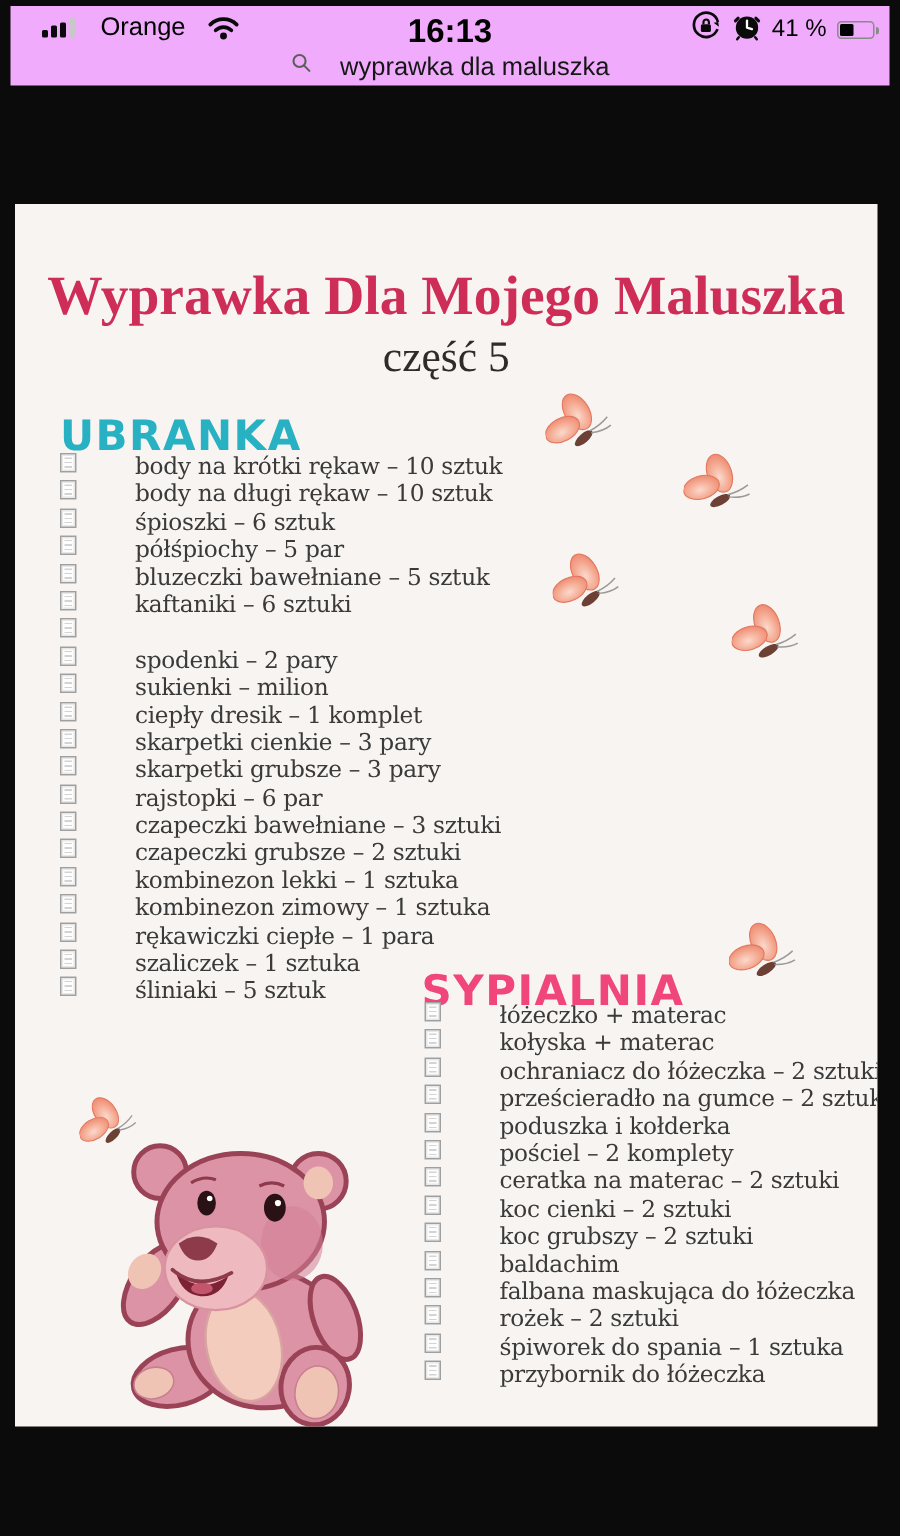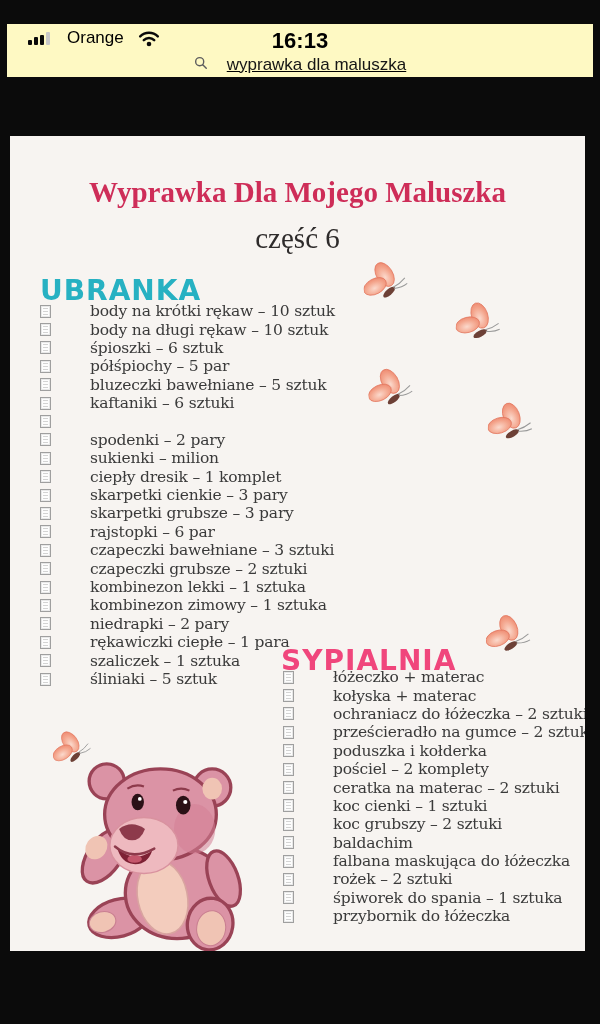--- a/index.html
+++ b/index.html
@@ -1,51 +1,51 @@
 <!DOCTYPE html>
 <html><head>
 <meta charset="utf-8">
 <style>
   * { margin:0; padding:0; box-sizing:border-box; }
   html,body { width:600px; height:1024px; }
   body { background:#0b0b0b; font-family:"Liberation Sans", sans-serif; position:relative; overflow:hidden; }
 
   
-  .statusbar { position:absolute; left:7px; top:4px; width:586px; height:53px; background:#fef9c3;margin-top:20px; }
+  .statusbar { position:absolute; left:7px; top:4px; width:586px; height:53px; background:#f0abfc; }
   .sb-row1 { position:relative; height:28px; }
   .signal { position:absolute; left:21px; top:8px; display:flex; align-items:flex-end; gap:2.5px; height:13px; }
   .signal i { display:block; width:3.5px; border-radius:1px; background:#0a0a0a; }
   .signal i:nth-child(1){height:5px;} .signal i:nth-child(2){height:8px;}
   .signal i:nth-child(3){height:10.5px;} .signal i:nth-child(4){height:13px; background:#c8c8c8;}
   .carrier { position:absolute; left:60px; top:4px; font-size:17px; color:#000; }
   .wifi { position:absolute; left:130px; top:6px; }
   .time { position:absolute; left:0; right:0; top:4px; text-align:center; font-size:22px; font-weight:700; color:#000; }
   .sb-right { position:absolute; right:10px; top:3px; display:flex; align-items:center; gap:7px; }
   .batt-pct { font-size:16px; color:#000; }
   .battery { position:relative; width:25px; height:12px; border:1px solid #8a8a8a; border-radius:3px; }
   .battery .fill { position:absolute; left:1px; top:1px; bottom:1px; width:41%; background:#000; border-radius:1px; }
   .battery .tip { position:absolute; right:-4px; top:3px; width:2.5px; height:5px; background:#8a8a8a; border-radius:0 2px 2px 0; }
-  .sb-row2 { position:relative; height:25px; display:flex; align-items:center; justify-content:center; gap:19px;text-decoration:underline; }
+  .sb-row2 { position:relative; height:25px; display:flex; align-items:center; justify-content:center; gap:19px; }
   .search-text { font-size:17px; color:#161616; }
 
   
   .card { position:absolute; left:10px; top:136px; width:575px; height:815px; background:#f7f4f1; overflow:hidden; }
   .title { position:absolute; top:40px; left:0; width:100%; text-align:center; white-space:nowrap;
-           font-family:"Liberation Serif", serif; font-weight:600; font-size:29px; color:#ce2d58; }
+           font-family:"Liberation Serif", serif; font-weight:600; font-size:37px; color:#ce2d58; }
   .subtitle { position:absolute; top:86px; left:0; width:100%; text-align:center;
               font-family:"Liberation Serif", serif; font-size:29px; color:#2e2b2b; }
   .sec-heading { position:absolute; font-family:"DejaVu Sans", sans-serif; font-weight:bold;
                  font-size:28px; letter-spacing:1px; white-space:nowrap; }
   .heading-ubranka { left:30px; top:138px; }
   .heading-sypialnia { left:271px; top:508px; }
 
   .checklist { position:absolute; white-space:nowrap; }
   .list-ubranka { left:30px; top:166px; }
   .list-sypialnia { left:273px; top:532px; }
-  .row { display:flex; align-items:center; height:18.4px; }
+  .row { display:flex; height:18.4px; }
   .cb { position:relative; flex:0 0 auto; width:11px; height:13px; border:1px solid #9f9f9f;
         background:#fdfdfd; box-shadow:inset 0 0 0 1px #e8e8e8; margin-right:39px; }
   .cb::before { content:""; position:absolute; left:2px; top:2px; right:2px; bottom:2px;
         background:repeating-linear-gradient(0deg,#c9c9c9 0 1px,transparent 1px 3px); opacity:.8; }
   .it { font-family:"DejaVu Serif", serif; font-size:15.5px; letter-spacing:-0.2px; color:#3a3a3a; }
 
   .butterfly { position:absolute; width:54px; height:48px; }
   .butterfly svg { width:100%; height:100%; }
   .bf1 { left:353px; top:123px; transform:rotate(-6deg); }
   .bf2 { left:446px; top:165px; transform:rotate(7deg); }
@@ -87,35 +87,58 @@
       </span>
     <span class="carrier">Orange</span>
     <span class="wifi">
       <svg width="24" height="17" viewBox="0 0 24 17">
         <path d="M3.2 6.4 a12.5 12.5 0 0 1 17.6 0" fill="none" stroke="#0a0a0a" stroke-width="2.5" stroke-linecap="round"></path>
         <path d="M6.8 10.2 a7.3 7.3 0 0 1 10.4 0" fill="none" stroke="#0a0a0a" stroke-width="2.5" stroke-linecap="round"></path>
         <circle cx="12" cy="14" r="2.3" fill="#0a0a0a"></circle>
       </svg>
     </span>
     <span class="time">16:13</span>
+    <span class="sb-right">
+      <span>
+        <svg width="21" height="21" viewBox="0 0 22 22">
+          <path d="M19.2 13 a8.5 8.5 0 1 1 0.3 -5" fill="none" stroke="#0a0a0a" stroke-width="1.9"></path>
+          <path d="M16.5 8.5 l3.2 -0.4 l0.5 3.2 z" fill="#0a0a0a"></path>
+          <rect x="7.6" y="9.6" width="7" height="5.4" rx="1.1" fill="#0a0a0a"></rect>
+          <path d="M9.4 9.6 V8.2 a1.9 1.9 0 0 1 3.8 0 V9.6" fill="none" stroke="#0a0a0a" stroke-width="1.5"></path>
+        </svg>
+      </span>
+      <span>
+        <svg width="20" height="20" viewBox="0 0 22 22">
+          <circle cx="11" cy="11.5" r="8.2" fill="#0a0a0a"></circle>
+          <path d="M4.5 4.5 L2.5 6.5 M17.5 4.5 L19.5 6.5" stroke="#0a0a0a" stroke-width="2.2" stroke-linecap="round"></path>
+          <path d="M5 18.5 L3.8 20 M17 18.5 L18.2 20" stroke="#0a0a0a" stroke-width="1.8" stroke-linecap="round"></path>
+          <path d="M11 11.5 V6.3 M11 11.5 L14.6 12.6" stroke="#fff" stroke-width="1.7" stroke-linecap="round"></path>
+        </svg>
+      </span>
+      <span class="batt-pct">41 %</span>
+      <span class="battery">
+          <span class="fill"></span>
+          <span class="tip"></span>
+        </span>
+    </span>
   </div>
   <div class="sb-row2">
     <span>
       <svg width="14" height="14" viewBox="0 0 16 16">
         <circle cx="6.5" cy="6.5" r="4.6" fill="none" stroke="#5d5d5d" stroke-width="1.6"></circle>
         <path d="M10 10 L14 14" stroke="#5d5d5d" stroke-width="1.6" stroke-linecap="round"></path>
       </svg>
     </span>
     <span class="search-text">wyprawka dla maluszka</span>
   </div>
 </div>
 
 <div class="card">
   <div class="title">Wyprawka Dla Mojego Maluszka</div>
-  <div class="subtitle">część 6</div>
+  <div class="subtitle">część 5</div>
 
   <div class="sec-heading heading-ubranka" style="color: rgb(39, 177, 194);">UBRANKA</div>
   <div class="checklist list-ubranka">
 
   <div class="row">
       <span class="cb"></span>
       <span class="it">body na krótki rękaw – 10 sztuk</span>
     </div>
       <div class="row">
       <span class="cb"></span>
@@ -175,24 +198,20 @@
       <div class="row">
       <span class="cb"></span>
       <span class="it">kombinezon lekki – 1 sztuka</span>
     </div>
       <div class="row">
       <span class="cb"></span>
       <span class="it">kombinezon zimowy – 1 sztuka</span>
     </div>
       <div class="row">
       <span class="cb"></span>
-      <span class="it">niedrapki – 2 pary</span>
-    </div>
-      <div class="row">
-      <span class="cb"></span>
       <span class="it">rękawiczki ciepłe – 1 para</span>
     </div>
       <div class="row">
       <span class="cb"></span>
       <span class="it">szaliczek – 1 sztuka</span>
     </div>
       <div class="row">
       <span class="cb"></span>
       <span class="it">śliniaki – 5 sztuk</span>
     </div>
@@ -224,21 +243,21 @@
       <div class="row">
       <span class="cb"></span>
       <span class="it">pościel – 2 komplety</span>
     </div>
       <div class="row">
       <span class="cb"></span>
       <span class="it">ceratka na materac – 2 sztuki</span>
     </div>
       <div class="row">
       <span class="cb"></span>
-      <span class="it">koc cienki – 1 sztuki</span>
+      <span class="it">koc cienki – 2 sztuki</span>
     </div>
       <div class="row">
       <span class="cb"></span>
       <span class="it">koc grubszy – 2 sztuki</span>
     </div>
       <div class="row">
       <span class="cb"></span>
       <span class="it">baldachim</span>
     </div>
       <div class="row">

